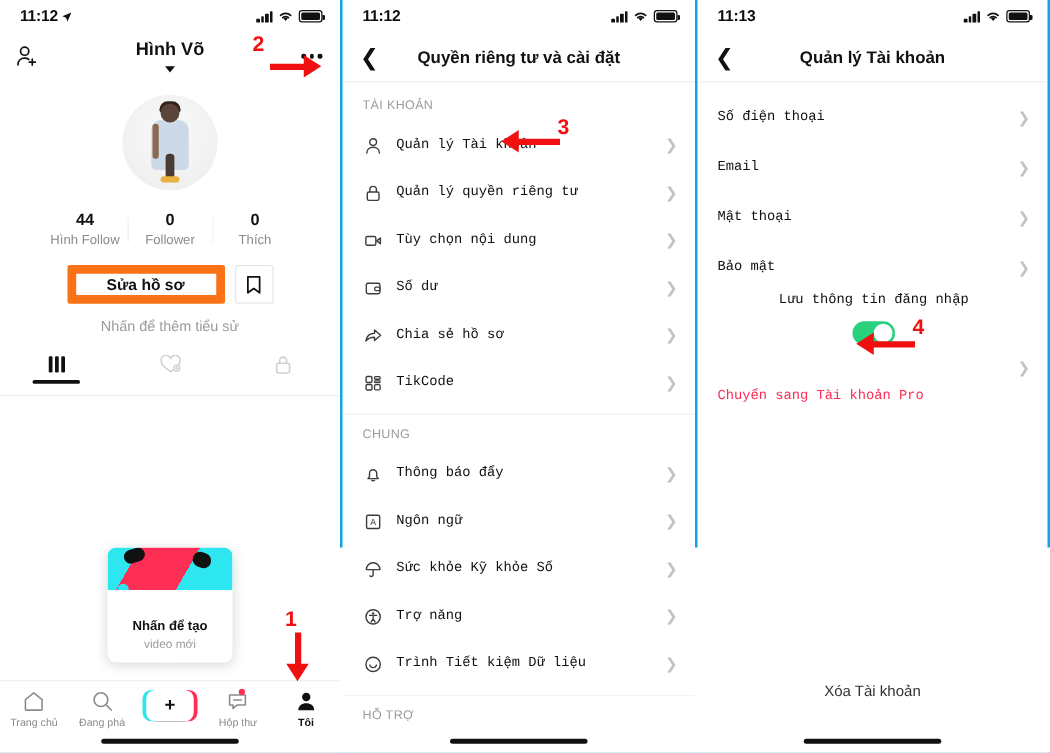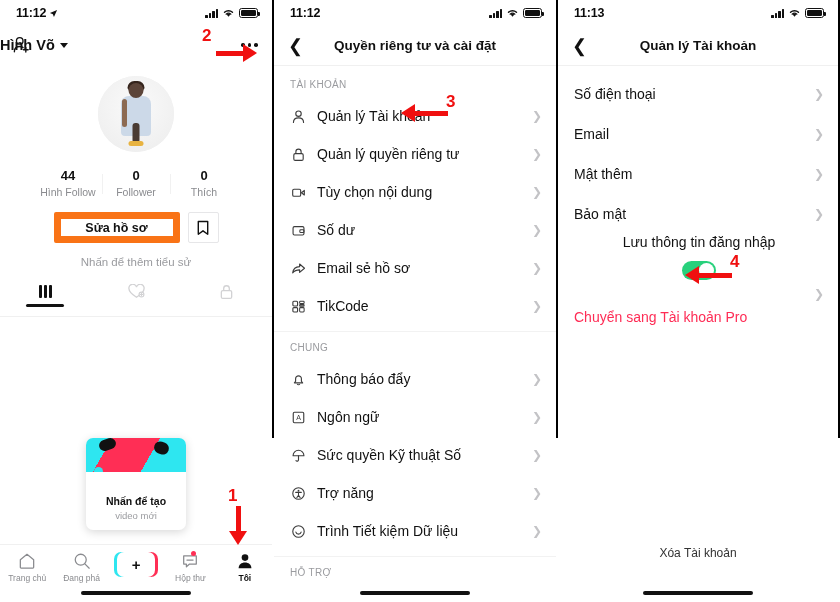--- a/index.html
+++ b/index.html
@@ -5,21 +5,21 @@
   * { box-sizing: border-box; margin: 0; padding: 0; }
   html, body {
     width: 840px; height: 602px;
     background: #ffffff;
     font-family: "Liberation Sans", sans-serif;
     overflow: hidden;
   }
   .screens {
     display: flex;
     width: 840px; height: 438px;
-    background: #000000;
+    background: #0ea5e9;
     gap: 2px;
   }
   .phone {
     position: relative;
     background: #ffffff;
     height: 602px;
     overflow: hidden;
   }
   .phone.p1 { width: 272px; }
   .phone.p2 { width: 282px; }
@@ -56,21 +56,21 @@
   .batt span { display:block; height:100%; background:#111; border-radius:1.2px; }
 
   
   .p1-head {
     height: 38px; display: flex; align-items: center;
     padding: 0 14px 0 12px; position: relative;
   }
   .p1-name {
     position:absolute; left:0; right:0; text-align:center;
     font-size: 14.5px; font-weight: 700; color: #111;
-    display:flex; align-items:center; justify-content:flex-start; gap:5px;
+    display:flex; align-items:center; justify-content:flex-start; gap:5px;flex-direction:column;
   }
   .caret-dn {
     width:0;height:0;border-left:4px solid transparent;border-right:4px solid transparent;
     border-top:5px solid #111; display:inline-block;
   }
   .dots3 { margin-left:auto; display:flex; gap:3px; z-index:2; }
   .dots3 i { width:3.6px;height:3.6px;border-radius:50%;background:#111;display:block; }
 
   .avatar-wrap { display:flex; justify-content:center; margin-top: 12px; }
   .avatar {
@@ -182,21 +182,21 @@
     font-size:13.5px; font-weight:700; color:#111;
   }
   .sec-head {
     font-size:10px; color:#9a9b9f; letter-spacing:.3px;
     padding: 13px 16px 7px 16px;
   }
   .row {
     height: 38px; display:flex; align-items:center; padding: 0 14px 0 16px;
     gap: 11px;
   }
-  .row-lab { font-size:14px; color:#111; flex:1; }
+  .row-lab { font-size:11px; color:#111; flex:1;font-family:Liberation Mono, monospace; }
   .row-lab.accent { color:#fe2c55;margin-top:46px; }
   .chev { color:#c3c3c6; font-size:12px; }
   .sep { height:1px; background:#f2f2f2; margin: 6px 0; }
   .ico { width:16px; height:16px; display:flex; align-items:center; justify-content:center; flex-shrink:0; }
   .ico svg { display:block; }
   .toggle {
     width: 34px; height:19px; border-radius:11px; background:#28d17c;
     position:relative; flex-shrink:0;
   }
   .toggle i { position:absolute; right:2px; top:2px; width:15px;height:15px;border-radius:50%;background:#fff; }
@@ -479,21 +479,21 @@
       <span class="row-lab">Số dư</span>
       <span class="chev">❯</span>
     </div>
 
     <div class="row">
       <span class="ico">
         <svg width="15" height="15" viewBox="0 0 16 16">
             <path d="M1.8 12.6 c.6-4.6 3.6-6.4 7.4-6.6 V3.2 L14.4 7.7 L9.2 12.1 V9.4 c-3.2 0-5.6 1-7.4 3.2Z" stroke="#3c3c3c" stroke-width="1.2" fill="none" stroke-linejoin="round"></path>
           </svg>
       </span>
-      <span class="row-lab">Email sẻ hồ sơ</span>
+      <span class="row-lab">Chia sẻ hồ sơ</span>
       <span class="chev">❯</span>
     </div>
 
     <div class="row">
       <span class="ico">
         <svg width="15" height="15" viewBox="0 0 16 16">
             <rect x="2" y="2.4" width="5" height="5" rx="1" stroke="#3c3c3c" stroke-width="1.2" fill="none"></rect>
             <rect x="9.2" y="2.4" width="4.8" height="2.3" rx=".8" stroke="#3c3c3c" stroke-width="1.1" fill="none"></rect>
             <rect x="9.2" y="6" width="4.8" height="1.6" rx=".7" stroke="#3c3c3c" stroke-width="1.1" fill="none"></rect>
             <rect x="2" y="9.2" width="5" height="4.6" rx="1" stroke="#3c3c3c" stroke-width="1.2" fill="none"></rect>
@@ -529,21 +529,21 @@
       <span class="chev">❯</span>
     </div>
 
     <div class="row">
       <span class="ico">
         <svg width="15" height="15" viewBox="0 0 16 16">
             <path d="M2.2 8.2 a5.8 5.8 0 0 1 11.6 0Z" stroke="#3c3c3c" stroke-width="1.2" fill="none" stroke-linejoin="round"></path>
             <path d="M8 8.2 v4.4 a1.5 1.5 0 0 1-2.7.9" stroke="#3c3c3c" stroke-width="1.2" fill="none" stroke-linecap="round"></path>
           </svg>
       </span>
-      <span class="row-lab">Sức quyền Kỹ thuật Số</span>
+      <span class="row-lab">Sức khỏe Kỹ khỏe Số</span>
       <span class="chev">❯</span>
     </div>
 
     <div class="row">
       <span class="ico">
         <svg width="15" height="15" viewBox="0 0 16 16">
             <circle cx="8" cy="8" r="6.1" stroke="#3c3c3c" stroke-width="1.2" fill="none"></circle>
             <circle cx="8" cy="5" r="1" fill="#3c3c3c"></circle>
             <path d="M5 6.8 h6 M8 6.8 v3 M8 9.8 l-1.8 2.6 M8 9.8 l1.8 2.6" stroke="#3c3c3c" stroke-width="1.1" stroke-linecap="round"></path>
           </svg>
@@ -608,21 +608,21 @@
 
     <div class="row" style="height:40px;">
       <span class="row-lab">Số điện thoại</span>
       <span class="chev">❯</span>
     </div>
     <div class="row" style="height:40px;">
       <span class="row-lab">Email</span>
       <span class="chev">❯</span>
     </div>
     <div class="row" style="height:40px;">
-      <span class="row-lab">Mật thêm</span>
+      <span class="row-lab">Mật thoại</span>
       <span class="chev">❯</span>
     </div>
     <div class="row" style="height:40px;">
       <span class="row-lab">Bảo mật</span>
       <span class="chev">❯</span>
     </div>
     <div class="row" style="height:40px;flex-direction:column;">
       <span class="row-lab">Lưu thông tin đăng nhập</span>
       <span class="toggle">
           <i></i>

